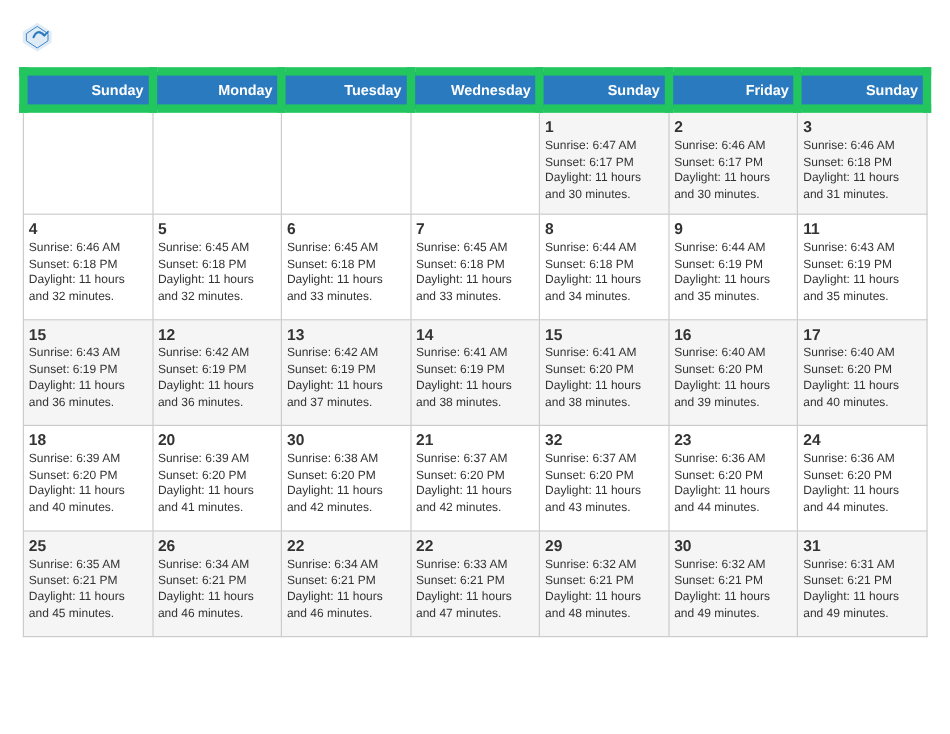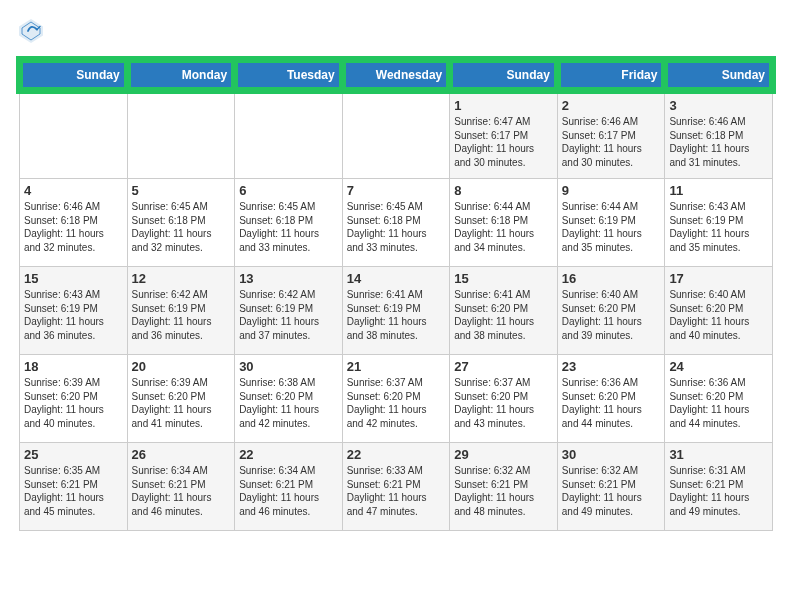--- a/index.html
+++ b/index.html
@@ -281,21 +281,21 @@
 and 42 minutes.</div>
         </td>
         <td>
           <span class="day-num">21</span>
           <div class="day-info">Sunrise: 6:37 AM
 Sunset: 6:20 PM
 Daylight: 11 hours
 and 42 minutes.</div>
         </td>
         <td>
-          <span class="day-num">27</span>
+          <span class="day-num">32</span>
           <div class="day-info">Sunrise: 6:37 AM
 Sunset: 6:20 PM
 Daylight: 11 hours
 and 43 minutes.</div>
         </td>
         <td>
           <span class="day-num">23</span>
           <div class="day-info">Sunrise: 6:36 AM
 Sunset: 6:20 PM
 Daylight: 11 hours

